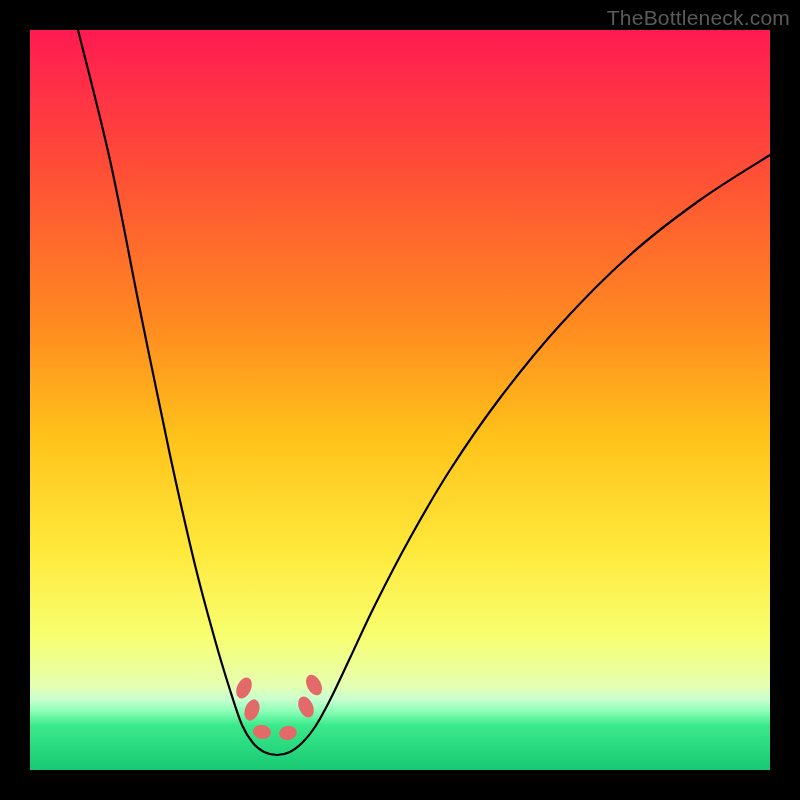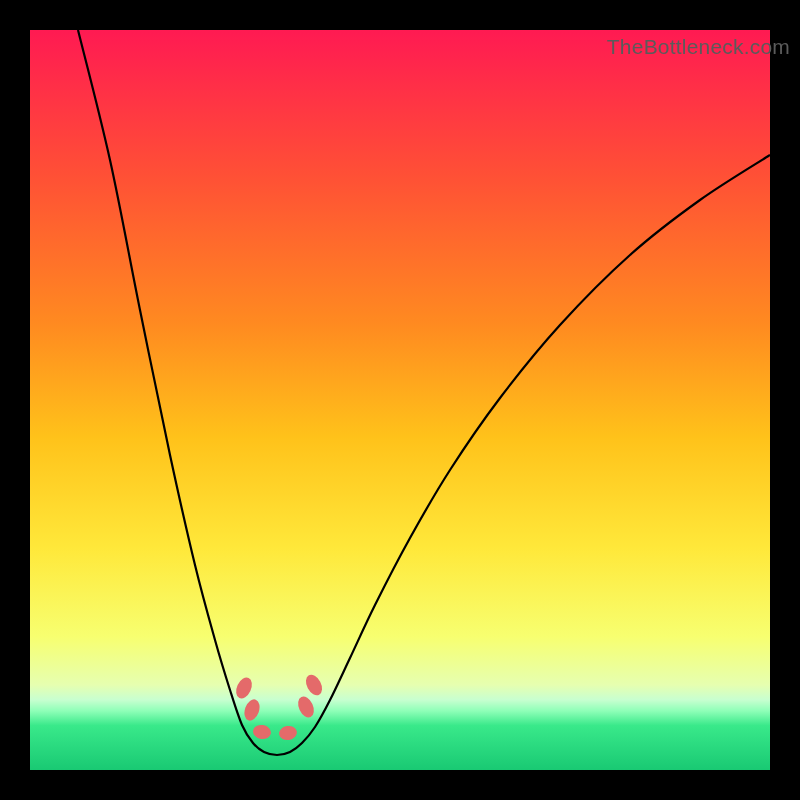--- a/index.html
+++ b/index.html
@@ -20,21 +20,20 @@
   }
   .watermark {
     position: absolute;
     top: 6px;
     right: 10px;
     font-family: Arial, Helvetica, sans-serif;
     font-size: 21px;
     color: #5b5b5b;
     letter-spacing: 0.2px;
     z-index: 10;
-    margin-top: 29px;
   }
   svg {
     display: block;
   }
 </style>
 </head>
 <body>
 
 <div class="watermark">TheBottleneck.com</div>
 

